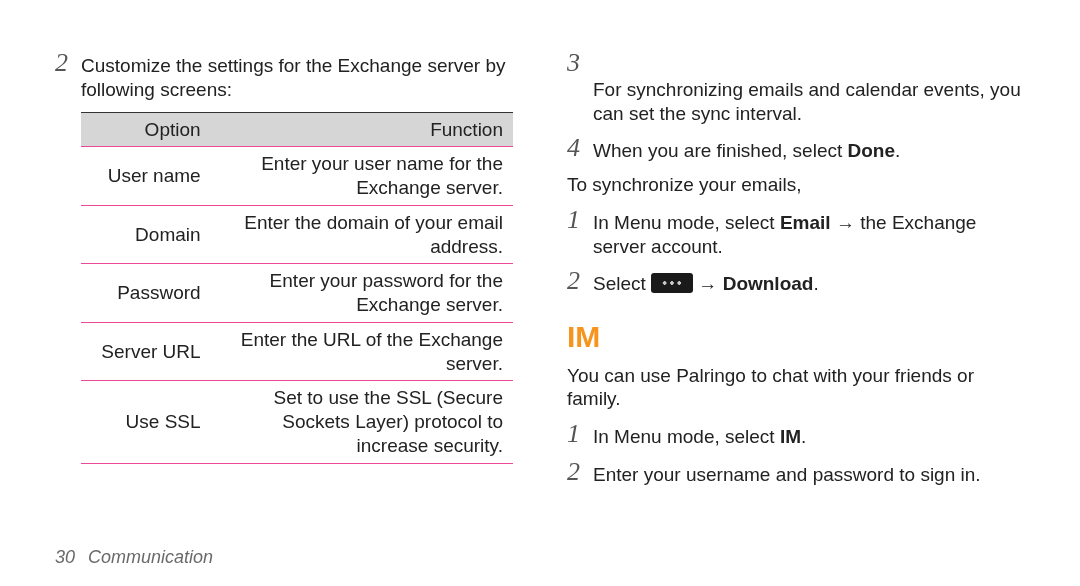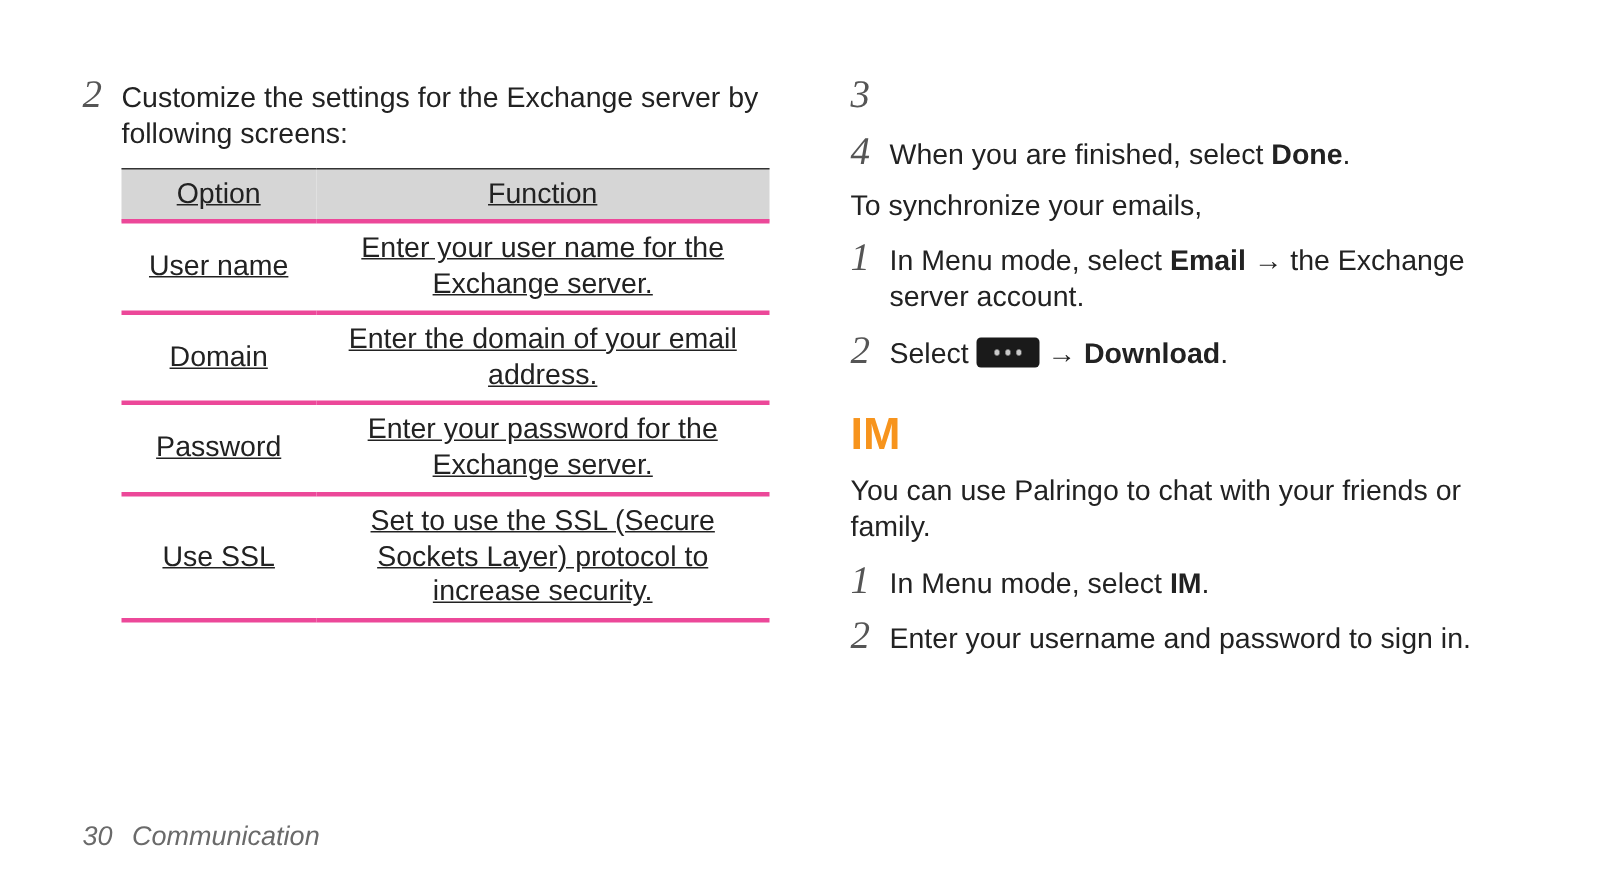--- a/index.html
+++ b/index.html
@@ -53,26 +53,25 @@
   b { font-weight: 700; text-align: right; }
   
   table.opts {
     border-collapse: collapse;
     width: 100%;
     margin-top: 10px;
     margin-left: 26px;
     width: calc(100% - 26px);
   }
   table.opts th, table.opts td {
-    text-align: center;
+    text-align: right;
     font-weight: normal;
     padding: 5px 10px;
     vertical-align: middle;
-    border-bottom: 3px solid #ec4899;
-    text-decoration: underline;
+    border-bottom: 1px solid #ec4899;
   }
   table.opts th {
     background: #d6d6d6;
     border-top: 1px solid #333;
   }
   table.opts col.c1 { width: 30%; }
   table.opts col.c2 { width: 70%; }
   
   .sect-heading {
     color: #f7941d;
@@ -145,34 +144,39 @@
         </tr>
         <tr>
           <td>Domain</td>
           <td>Enter the domain of your email address.</td>
         </tr>
         <tr>
           <td>Password</td>
           <td>Enter your password for the Exchange server.</td>
         </tr>
         <tr>
+          <td>Server URL</td>
+          <td>Enter the URL of the Exchange server.</td>
+        </tr>
+        <tr>
           <td>Use SSL</td>
           <td>Set to use the SSL (Secure Sockets Layer) protocol to increase security.</td>
         </tr>
       </tbody>
     </table>
 
   </div>
 
   <div class="col">
 
     <div class="step">
       <div class="step-num">3</div>
       <div class="step-body">
         <br>
+        <span>For synchronizing emails and calendar events, you can set the sync interval.</span>
       </div>
     </div>
 
     <div class="step">
       <div class="step-num">4</div>
       <div class="step-body">
         <span>When you are finished, select </span><b>Done</b><span>.</span>
       </div>
     </div>
 

